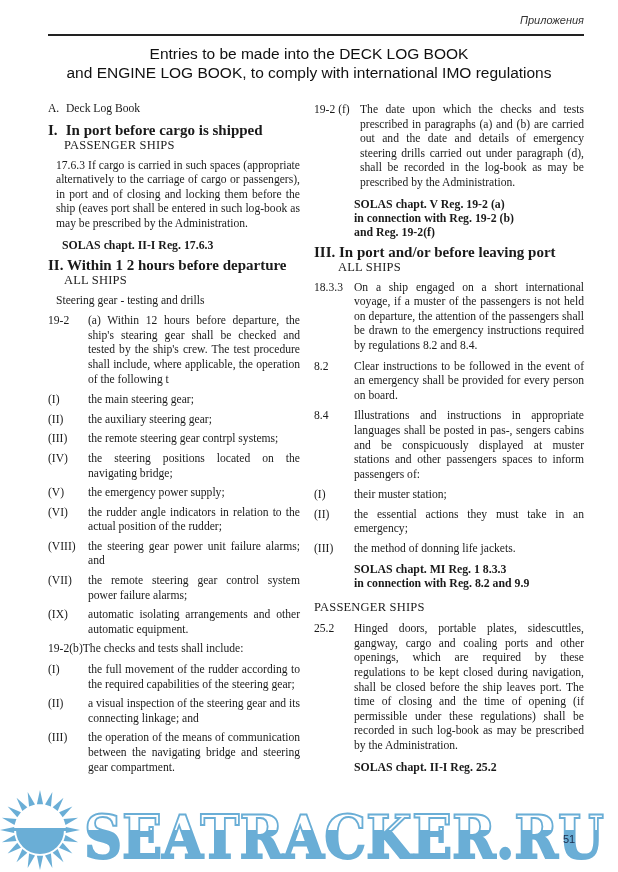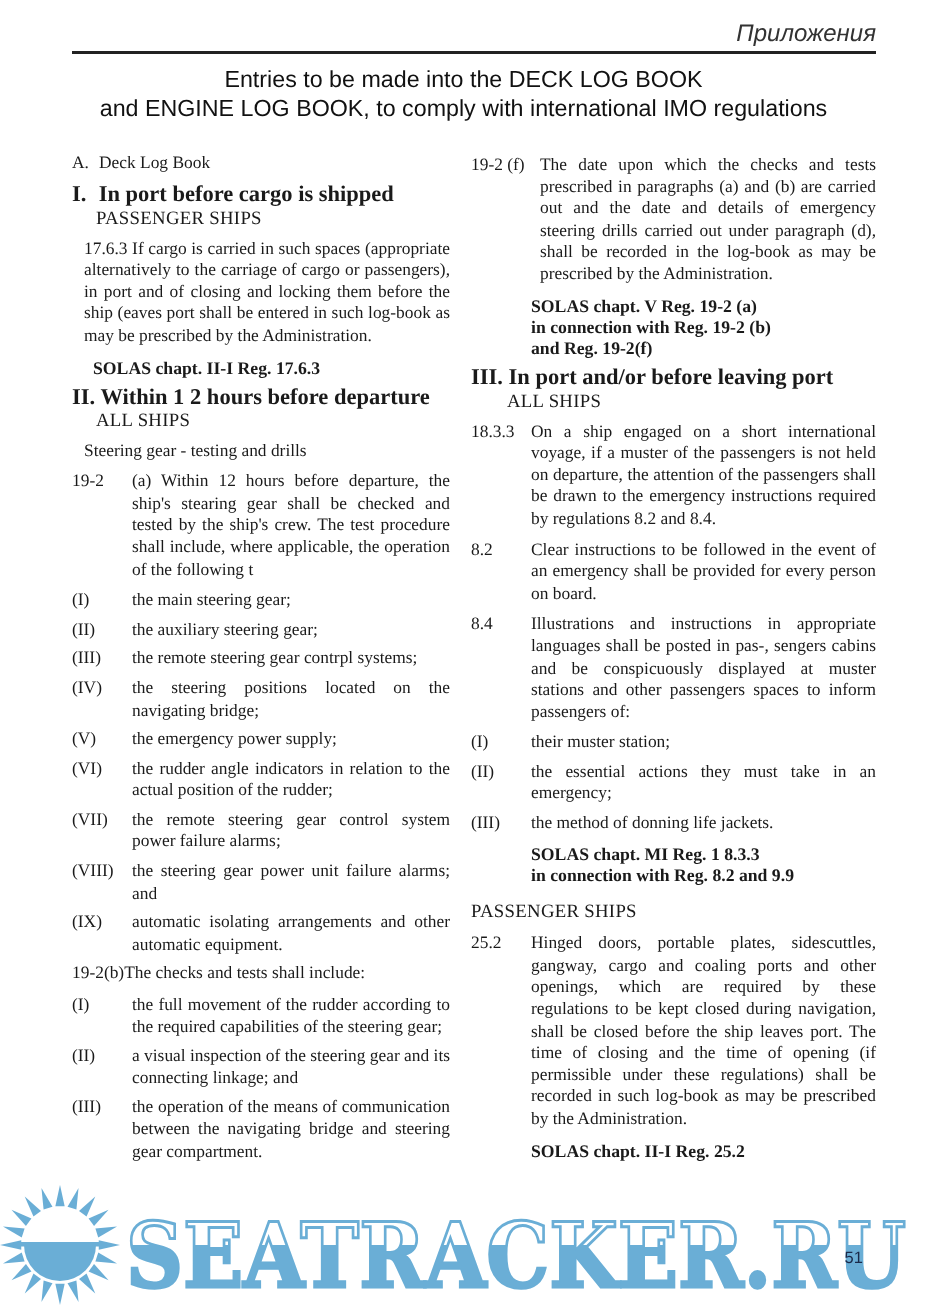--- a/index.html
+++ b/index.html
@@ -1,19 +1,19 @@
 <!DOCTYPE html>
 <html><head>
 <meta charset="utf-8">
 <style>
   html, body { margin: 0; padding: 0; background: #ffffff; }
   body { width: 618px; height: 872px; position: relative; overflow: hidden;
          font-family: "DejaVu Serif", "Liberation Serif", serif; color: #1a1a1a; }
   .running-head { position: absolute; top: 14px; right: 34px; font-family: "Liberation Sans", sans-serif;
-                  font-style: italic; font-size: 16px; color: #333; }
+                  font-style: italic; font-size: 11px; color: #333; }
   .head-rule { position: absolute; top: 34px; left: 48px; width: 536px; height: 2px; background: #222; }
   .title { position: absolute; top: 44px; left: 0; width: 618px; text-align: center;
            font-family: "Liberation Sans", sans-serif; font-weight: normal; font-size: 15.5px; line-height: 19px; color: #111; }
   .col { position: absolute; top: 102px; font-family: "Liberation Serif", serif; font-size: 11.6px; line-height: 14.6px; }
   .col-left { left: 48px; width: 252px; }
   .col-right { left: 314px; width: 270px; top: 103px; }
   .p { margin: 0 0 6px 0; text-align: justify; }
   .sec-a { margin-bottom: 6px; }
   .sec-a span.lbl { display: inline-block; width: 18px; }
   .heading { font-weight: bold; font-size: 15px; line-height: 15px; margin: 0; }
@@ -88,26 +88,26 @@
       </div>
     <div class="item">
         <span class="mk">(V)</span>
         <span class="tx">the emergency power supply;</span>
       </div>
     <div class="item">
         <span class="mk">(VI)</span>
         <span class="tx">the rudder angle indicators in relation to the actual position of the rudder;</span>
       </div>
     <div class="item">
+        <span class="mk">(VIII)</span>
+        <span class="tx">the steering gear power unit failure alarms; and</span>
+      </div>
+    <div class="item">
         <span class="mk">(VII)</span>
         <span class="tx">the remote steering gear control system power failure alarms;</span>
-      </div>
-    <div class="item">
-        <span class="mk">(VIII)</span>
-        <span class="tx">the steering gear power unit failure alarms; and</span>
       </div>
     <div class="item">
         <span class="mk">(IX)</span>
         <span class="tx">automatic isolating arrangements and other automatic equipment.</span>
       </div>
   </div>
 
   <div class="p">19-2(b)The checks and tests shall include:</div>
 
   <div>

